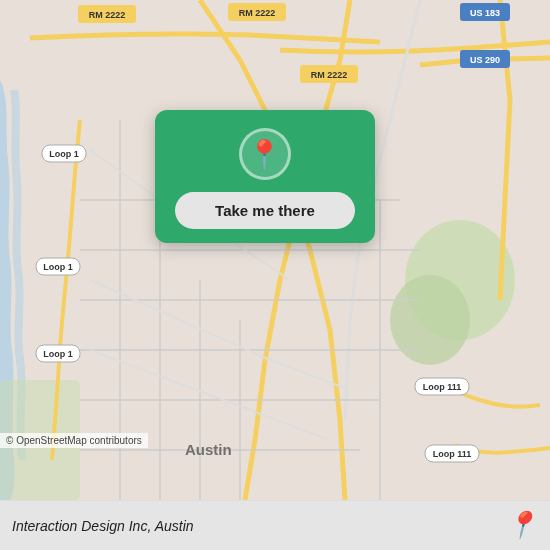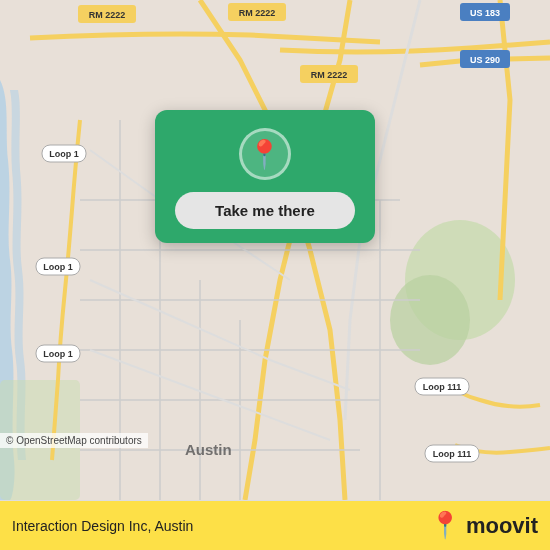--- a/index.html
+++ b/index.html
@@ -70,26 +70,27 @@
       font-weight: 600;
       cursor: pointer;
       width: 100%;
       text-align: center;
     }
 
     
     #bottom-bar {
       width: 550px;
       height: 50px;
-      background: #fde047;
+      background: #e5e5e5;
       display: flex;
       align-items: center;
       padding: 0 12px;
       border-top: 1px solid #ddd;
       position: relative;
+      font-style: italic;
     }
 
     #location-name {
       font-size: 14px;
       color: #222;
       font-weight: 500;
       flex: 1;
     }
 
     #moovit-logo {
@@ -209,15 +210,14 @@
       <span id="location-pin-icon">📍</span>
     </div>
     <button id="take-me-there-btn">Take me there</button>
   </div>
 </div>
 
 <div id="bottom-bar">
   <span id="location-name">Interaction Design Inc, Austin</span>
   <div id="moovit-logo">
     <span id="moovit-pin" style="color:#e84040;">📍</span>
-    <span id="moovit-text">moovit</span>
   </div>
 </div>
 
 </body></html>

